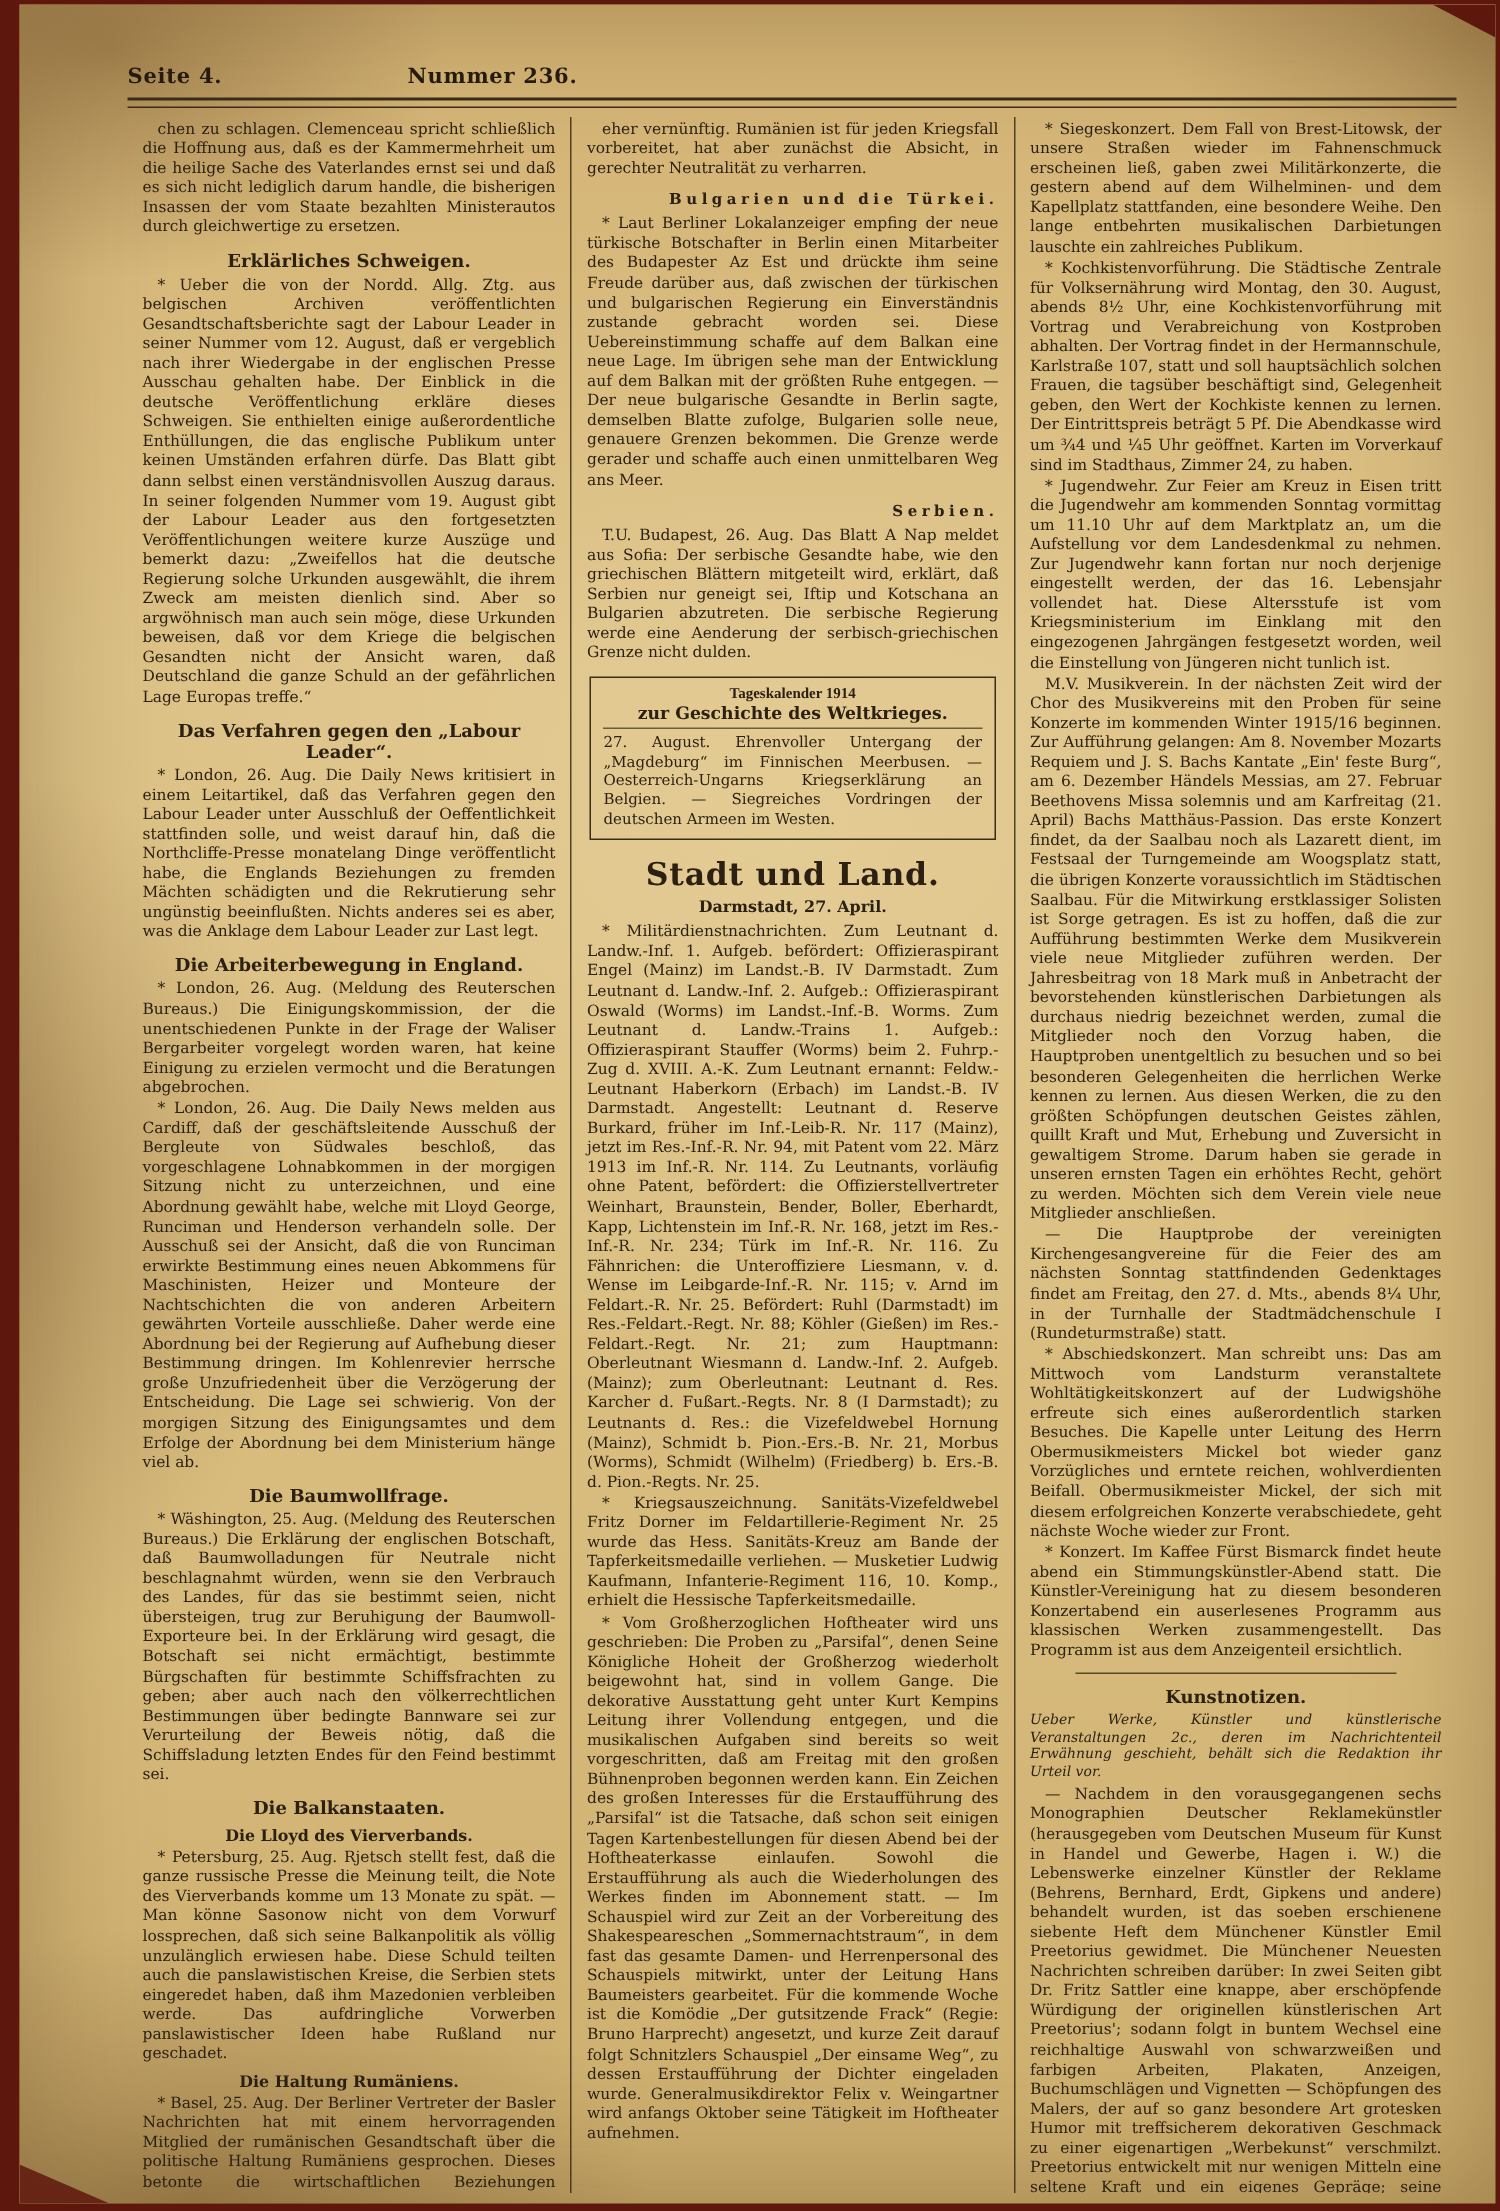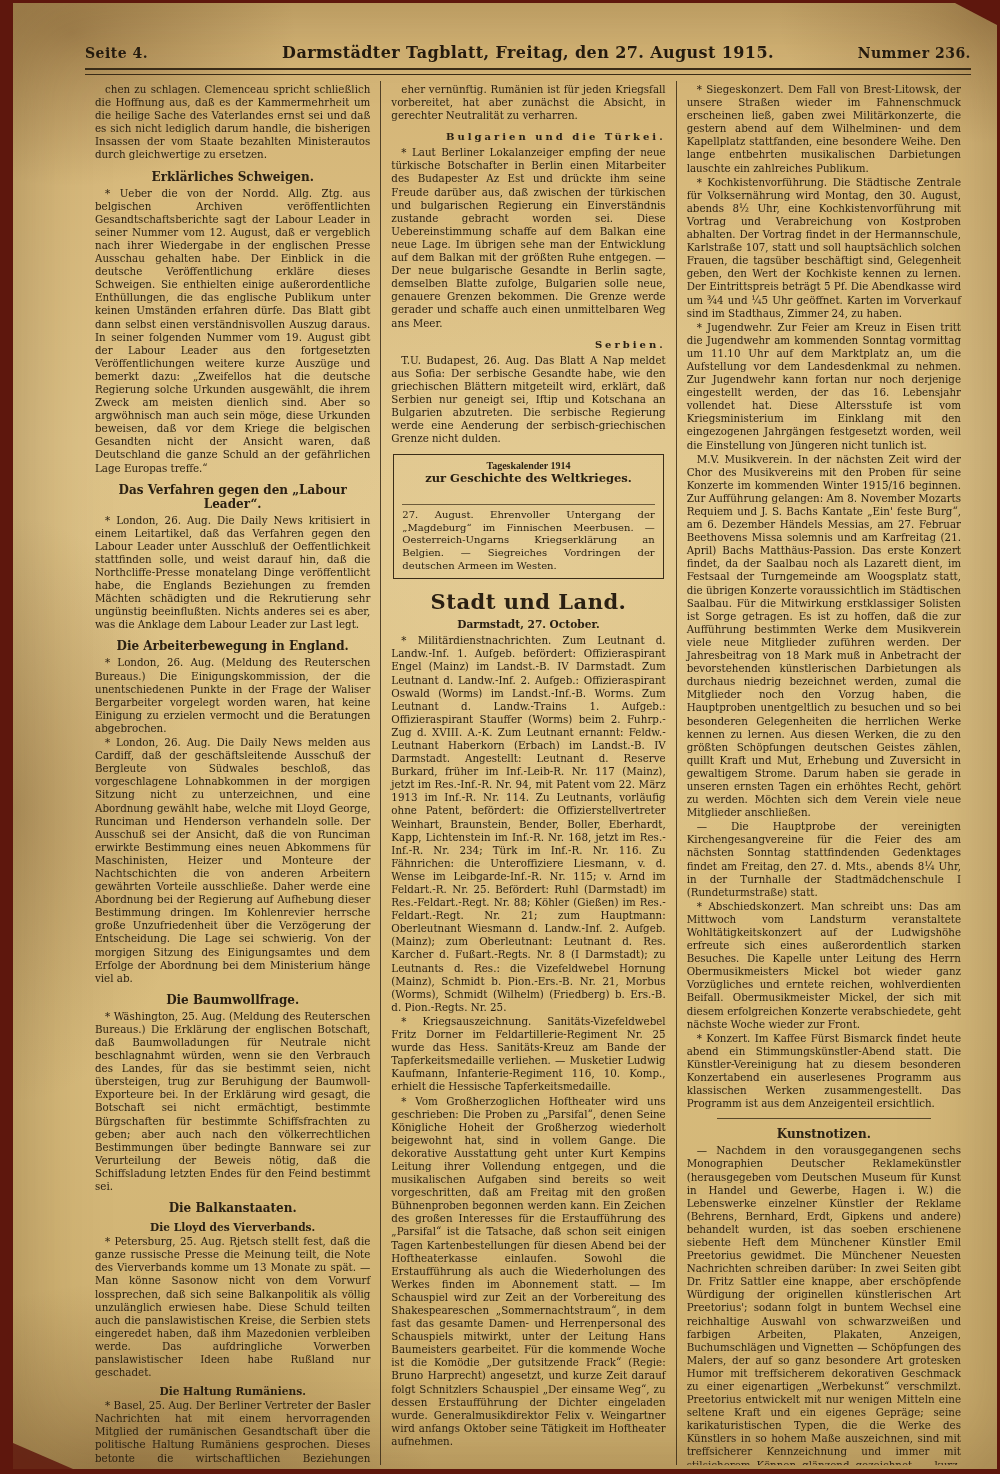--- a/index.html
+++ b/index.html
@@ -33,36 +33,35 @@
   .columns{display:flex;margin-top:6px;height:1384px;overflow:hidden;}
   .col{width:33.333%;box-sizing:border-box;padding:2px 10px 0 10px;overflow:hidden;color:#2b2012;}
   .col + .col{border-left:1px solid rgba(56,42,22,.85);}
   .para{font-size:10.3px;line-height:13.1px;text-align:justify;text-indent:10px;margin:0 0 1px 0;}
   .head{font-size:12px;font-weight:bold;text-align:center;margin:8px 0 3px;}
   .subhead{font-size:10.6px;font-weight:bold;text-align:center;margin:6px 0 2px;}
   .spacedhead{font-size:10px;text-align:right;letter-spacing:3px;margin:9px 0 4px;}
   .box{border:1px solid #3a2c18;margin:9px 2px 7px 2px;padding:5px 8px 6px;}
   .box-title{font-weight:bold;font-size:10px;text-align:center;font-family:Liberation Serif, serif;}
   .box-sub{font-weight:bold;font-size:11.5px;text-align:center;margin-bottom:4px;
-    padding-bottom:19px;border-bottom:1px solid rgba(58,44,24,.7);}
+    padding-bottom:3px;border-bottom:1px solid rgba(58,44,24,.7);}
   .box-text{font-size:10px;line-height:12.6px;text-align:justify;margin:0;}
   .section-title{font-size:21px;font-weight:bold;text-align:center;margin:10px 0 4px;letter-spacing:.5px;}
   .dateline{font-size:10.6px;font-weight:bold;text-align:center;margin:0 0 4px;}
   .divider{height:1px;background:rgba(56,42,22,.8);margin:8px 30px 2px;}
   .note{font-size:9.3px;font-style:italic;line-height:11.5px;text-align:justify;margin:0 0 3px;}
 </style>
 </head>
 <body>
 
 <div class="paper">
   <div class="content">
 
     <header class="hdr">
       <div class="hdr-left">Seite 4.</div>
-      <div class="hdr-center">Darmstädter Tagblatt, Freitag, den 27. August 1915.</div>
       <div class="hdr-right">Nummer 236.</div>
     </header>
     <div class="hdr-rule"></div>
 
     <main class="columns">
 
       <section class="col">
         <p class="para">chen zu schlagen. Clemenceau spricht schließlich die Hoffnung aus, daß es der Kammermehrheit um die heilige Sache des Vaterlandes ernst sei und daß es sich nicht lediglich darum handle, die bisherigen Insassen der vom Staate bezahlten Ministerautos durch gleichwertige zu ersetzen.</p>
         <h3 class="head">Erklärliches Schweigen.</h3>
         <p class="para">* Ueber die von der Nordd. Allg. Ztg. aus belgischen Archiven veröffentlichten Gesandtschaftsberichte sagt der Labour Leader in seiner Nummer vom 12. August, daß er vergeblich nach ihrer Wiedergabe in der englischen Presse Ausschau gehalten habe. Der Einblick in die deutsche Veröffentlichung erkläre dieses Schweigen. Sie enthielten einige außerordentliche Enthüllungen, die das englische Publikum unter keinen Umständen erfahren dürfe. Das Blatt gibt dann selbst einen verständnisvollen Auszug daraus. In seiner folgenden Nummer vom 19. August gibt der Labour Leader aus den fortgesetzten Veröffentlichungen weitere kurze Auszüge und bemerkt dazu: „Zweifellos hat die deutsche Regierung solche Urkunden ausgewählt, die ihrem Zweck am meisten dienlich sind. Aber so argwöhnisch man auch sein möge, diese Urkunden beweisen, daß vor dem Kriege die belgischen Gesandten nicht der Ansicht waren, daß Deutschland die ganze Schuld an der gefährlichen Lage Europas treffe.“</p>
@@ -85,37 +84,38 @@
         <h3 class="spacedhead">Bulgarien und die Türkei.</h3>
         <p class="para">* Laut Berliner Lokalanzeiger empfing der neue türkische Botschafter in Berlin einen Mitarbeiter des Budapester Az Est und drückte ihm seine Freude darüber aus, daß zwischen der türkischen und bulgarischen Regierung ein Einverständnis zustande gebracht worden sei. Diese Uebereinstimmung schaffe auf dem Balkan eine neue Lage. Im übrigen sehe man der Entwicklung auf dem Balkan mit der größten Ruhe entgegen. — Der neue bulgarische Gesandte in Berlin sagte, demselben Blatte zufolge, Bulgarien solle neue, genauere Grenzen bekommen. Die Grenze werde gerader und schaffe auch einen unmittelbaren Weg ans Meer.</p>
         <h3 class="spacedhead">Serbien.</h3>
         <p class="para">T.U. Budapest, 26. Aug. Das Blatt A Nap meldet aus Sofia: Der serbische Gesandte habe, wie den griechischen Blättern mitgeteilt wird, erklärt, daß Serbien nur geneigt sei, Iftip und Kotschana an Bulgarien abzutreten. Die serbische Regierung werde eine Aenderung der serbisch-griechischen Grenze nicht dulden.</p>
         <div class="box">
           <div class="box-title">Tageskalender 1914</div>
           <div class="box-sub">zur Geschichte des Weltkrieges.</div>
           <p class="box-text">27. August. Ehrenvoller Untergang der „Magdeburg“ im Finnischen Meerbusen. — Oesterreich-Ungarns Kriegserklärung an Belgien. — Siegreiches Vordringen der deutschen Armeen im Westen.</p>
         </div>
         <h2 class="section-title">Stadt und Land.</h2>
-        <div class="dateline">Darmstadt, 27. October.</div>
+        <div class="dateline">Darmstadt, 27. April.</div>
         <p class="para">* Militärdienstnachrichten. Zum Leutnant d. Landw.-Inf. 1. Aufgeb. befördert: Offizieraspirant Engel (Mainz) im Landst.-B. IV Darmstadt. Zum Leutnant d. Landw.-Inf. 2. Aufgeb.: Offizieraspirant Oswald (Worms) im Landst.-Inf.-B. Worms. Zum Leutnant d. Landw.-Trains 1. Aufgeb.: Offizieraspirant Stauffer (Worms) beim 2. Fuhrp.-Zug d. XVIII. A.-K. Zum Leutnant ernannt: Feldw.-Leutnant Haberkorn (Erbach) im Landst.-B. IV Darmstadt. Angestellt: Leutnant d. Reserve Burkard, früher im Inf.-Leib-R. Nr. 117 (Mainz), jetzt im Res.-Inf.-R. Nr. 94, mit Patent vom 22. März 1913 im Inf.-R. Nr. 114. Zu Leutnants, vorläufig ohne Patent, befördert: die Offizierstellvertreter Weinhart, Braunstein, Bender, Boller, Eberhardt, Kapp, Lichtenstein im Inf.-R. Nr. 168, jetzt im Res.-Inf.-R. Nr. 234; Türk im Inf.-R. Nr. 116. Zu Fähnrichen: die Unteroffiziere Liesmann, v. d. Wense im Leibgarde-Inf.-R. Nr. 115; v. Arnd im Feldart.-R. Nr. 25. Befördert: Ruhl (Darmstadt) im Res.-Feldart.-Regt. Nr. 88; Köhler (Gießen) im Res.-Feldart.-Regt. Nr. 21; zum Hauptmann: Oberleutnant Wiesmann d. Landw.-Inf. 2. Aufgeb. (Mainz); zum Oberleutnant: Leutnant d. Res. Karcher d. Fußart.-Regts. Nr. 8 (I Darmstadt); zu Leutnants d. Res.: die Vizefeldwebel Hornung (Mainz), Schmidt b. Pion.-Ers.-B. Nr. 21, Morbus (Worms), Schmidt (Wilhelm) (Friedberg) b. Ers.-B. d. Pion.-Regts. Nr. 25.</p>
         <p class="para">* Kriegsauszeichnung. Sanitäts-Vizefeldwebel Fritz Dorner im Feldartillerie-Regiment Nr. 25 wurde das Hess. Sanitäts-Kreuz am Bande der Tapferkeitsmedaille verliehen. — Musketier Ludwig Kaufmann, Infanterie-Regiment 116, 10. Komp., erhielt die Hessische Tapferkeitsmedaille.</p>
         <p class="para">* Vom Großherzoglichen Hoftheater wird uns geschrieben: Die Proben zu „Parsifal“, denen Seine Königliche Hoheit der Großherzog wiederholt beigewohnt hat, sind in vollem Gange. Die dekorative Ausstattung geht unter Kurt Kempins Leitung ihrer Vollendung entgegen, und die musikalischen Aufgaben sind bereits so weit vorgeschritten, daß am Freitag mit den großen Bühnenproben begonnen werden kann. Ein Zeichen des großen Interesses für die Erstaufführung des „Parsifal“ ist die Tatsache, daß schon seit einigen Tagen Kartenbestellungen für diesen Abend bei der Hoftheaterkasse einlaufen. Sowohl die Erstaufführung als auch die Wiederholungen des Werkes finden im Abonnement statt. — Im Schauspiel wird zur Zeit an der Vorbereitung des Shakespeareschen „Sommernachtstraum“, in dem fast das gesamte Damen- und Herrenpersonal des Schauspiels mitwirkt, unter der Leitung Hans Baumeisters gearbeitet. Für die kommende Woche ist die Komödie „Der gutsitzende Frack“ (Regie: Bruno Harprecht) angesetzt, und kurze Zeit darauf folgt Schnitzlers Schauspiel „Der einsame Weg“, zu dessen Erstaufführung der Dichter eingeladen wurde. Generalmusikdirektor Felix v. Weingartner wird anfangs Oktober seine Tätigkeit im Hoftheater aufnehmen.</p>
 
       </section>
 
       <section class="col">
         <p class="para">* Siegeskonzert. Dem Fall von Brest-Litowsk, der unsere Straßen wieder im Fahnenschmuck erscheinen ließ, gaben zwei Militärkonzerte, die gestern abend auf dem Wilhelminen- und dem Kapellplatz stattfanden, eine besondere Weihe. Den lange entbehrten musikalischen Darbietungen lauschte ein zahlreiches Publikum.</p>
         <p class="para">* Kochkistenvorführung. Die Städtische Zentrale für Volksernährung wird Montag, den 30. August, abends 8½ Uhr, eine Kochkistenvorführung mit Vortrag und Verabreichung von Kostproben abhalten. Der Vortrag findet in der Hermannschule, Karlstraße 107, statt und soll hauptsächlich solchen Frauen, die tagsüber beschäftigt sind, Gelegenheit geben, den Wert der Kochkiste kennen zu lernen. Der Eintrittspreis beträgt 5 Pf. Die Abendkasse wird um ¾4 und ¼5 Uhr geöffnet. Karten im Vorverkauf sind im Stadthaus, Zimmer 24, zu haben.</p>
         <p class="para">* Jugendwehr. Zur Feier am Kreuz in Eisen tritt die Jugendwehr am kommenden Sonntag vormittag um 11.10 Uhr auf dem Marktplatz an, um die Aufstellung vor dem Landesdenkmal zu nehmen. Zur Jugendwehr kann fortan nur noch derjenige eingestellt werden, der das 16. Lebensjahr vollendet hat. Diese Altersstufe ist vom Kriegsministerium im Einklang mit den eingezogenen Jahrgängen festgesetzt worden, weil die Einstellung von Jüngeren nicht tunlich ist.</p>
         <p class="para">M.V. Musikverein. In der nächsten Zeit wird der Chor des Musikvereins mit den Proben für seine Konzerte im kommenden Winter 1915/16 beginnen. Zur Aufführung gelangen: Am 8. November Mozarts Requiem und J. S. Bachs Kantate „Ein' feste Burg“, am 6. Dezember Händels Messias, am 27. Februar Beethovens Missa solemnis und am Karfreitag (21. April) Bachs Matthäus-Passion. Das erste Konzert findet, da der Saalbau noch als Lazarett dient, im Festsaal der Turngemeinde am Woogsplatz statt, die übrigen Konzerte voraussichtlich im Städtischen Saalbau. Für die Mitwirkung erstklassiger Solisten ist Sorge getragen. Es ist zu hoffen, daß die zur Aufführung bestimmten Werke dem Musikverein viele neue Mitglieder zuführen werden. Der Jahresbeitrag von 18 Mark muß in Anbetracht der bevorstehenden künstlerischen Darbietungen als durchaus niedrig bezeichnet werden, zumal die Mitglieder noch den Vorzug haben, die Hauptproben unentgeltlich zu besuchen und so bei besonderen Gelegenheiten die herrlichen Werke kennen zu lernen. Aus diesen Werken, die zu den größten Schöpfungen deutschen Geistes zählen, quillt Kraft und Mut, Erhebung und Zuversicht in gewaltigem Strome. Darum haben sie gerade in unseren ernsten Tagen ein erhöhtes Recht, gehört zu werden. Möchten sich dem Verein viele neue Mitglieder anschließen.</p>
         <p class="para">— Die Hauptprobe der vereinigten Kirchengesangvereine für die Feier des am nächsten Sonntag stattfindenden Gedenktages findet am Freitag, den 27. d. Mts., abends 8¼ Uhr, in der Turnhalle der Stadtmädchenschule I (Rundeturmstraße) statt.</p>
         <p class="para">* Abschiedskonzert. Man schreibt uns: Das am Mittwoch vom Landsturm veranstaltete Wohltätigkeitskonzert auf der Ludwigshöhe erfreute sich eines außerordentlich starken Besuches. Die Kapelle unter Leitung des Herrn Obermusikmeisters Mickel bot wieder ganz Vorzügliches und erntete reichen, wohlverdienten Beifall. Obermusikmeister Mickel, der sich mit diesem erfolgreichen Konzerte verabschiedete, geht nächste Woche wieder zur Front.</p>
         <p class="para">* Konzert. Im Kaffee Fürst Bismarck findet heute abend ein Stimmungskünstler-Abend statt. Die Künstler-Vereinigung hat zu diesem besonderen Konzertabend ein auserlesenes Programm aus klassischen Werken zusammengestellt. Das Programm ist aus dem Anzeigenteil ersichtlich.</p>
         <div class="divider"></div>
         <h3 class="head">Kunstnotizen.</h3>
+        <p class="note">Ueber Werke, Künstler und künstlerische Veranstaltungen 2c., deren im Nachrichtenteil Erwähnung geschieht, behält sich die Redaktion ihr Urteil vor.</p>
         <p class="para">— Nachdem in den vorausgegangenen sechs Monographien Deutscher Reklamekünstler (herausgegeben vom Deutschen Museum für Kunst in Handel und Gewerbe, Hagen i. W.) die Lebenswerke einzelner Künstler der Reklame (Behrens, Bernhard, Erdt, Gipkens und andere) behandelt wurden, ist das soeben erschienene siebente Heft dem Münchener Künstler Emil Preetorius gewidmet. Die Münchener Neuesten Nachrichten schreiben darüber: In zwei Seiten gibt Dr. Fritz Sattler eine knappe, aber erschöpfende Würdigung der originellen künstlerischen Art Preetorius'; sodann folgt in buntem Wechsel eine reichhaltige Auswahl von schwarzweißen und farbigen Arbeiten, Plakaten, Anzeigen, Buchumschlägen und Vignetten — Schöpfungen des Malers, der auf so ganz besondere Art grotesken Humor mit treffsicherem dekorativen Geschmack zu einer eigenartigen „Werbekunst“ verschmilzt. Preetorius entwickelt mit nur wenigen Mitteln eine seltene Kraft und ein eigenes Gepräge; seine karikaturistischen Typen, die die Werke des Künstlers in so hohem Maße auszeichnen, sind mit treffsicherer Kennzeichnung und immer mit stilsicherem Können glänzend gezeichnet — kurz, eine in sich geschlossene künstlerische Persönlichkeit von eigenartiger Anmut.</p>
 
       </section>
 
     </main>
   </div>
 
   <div class="corner-tr"></div>
   <div class="corner-bl"></div>
 </div>

